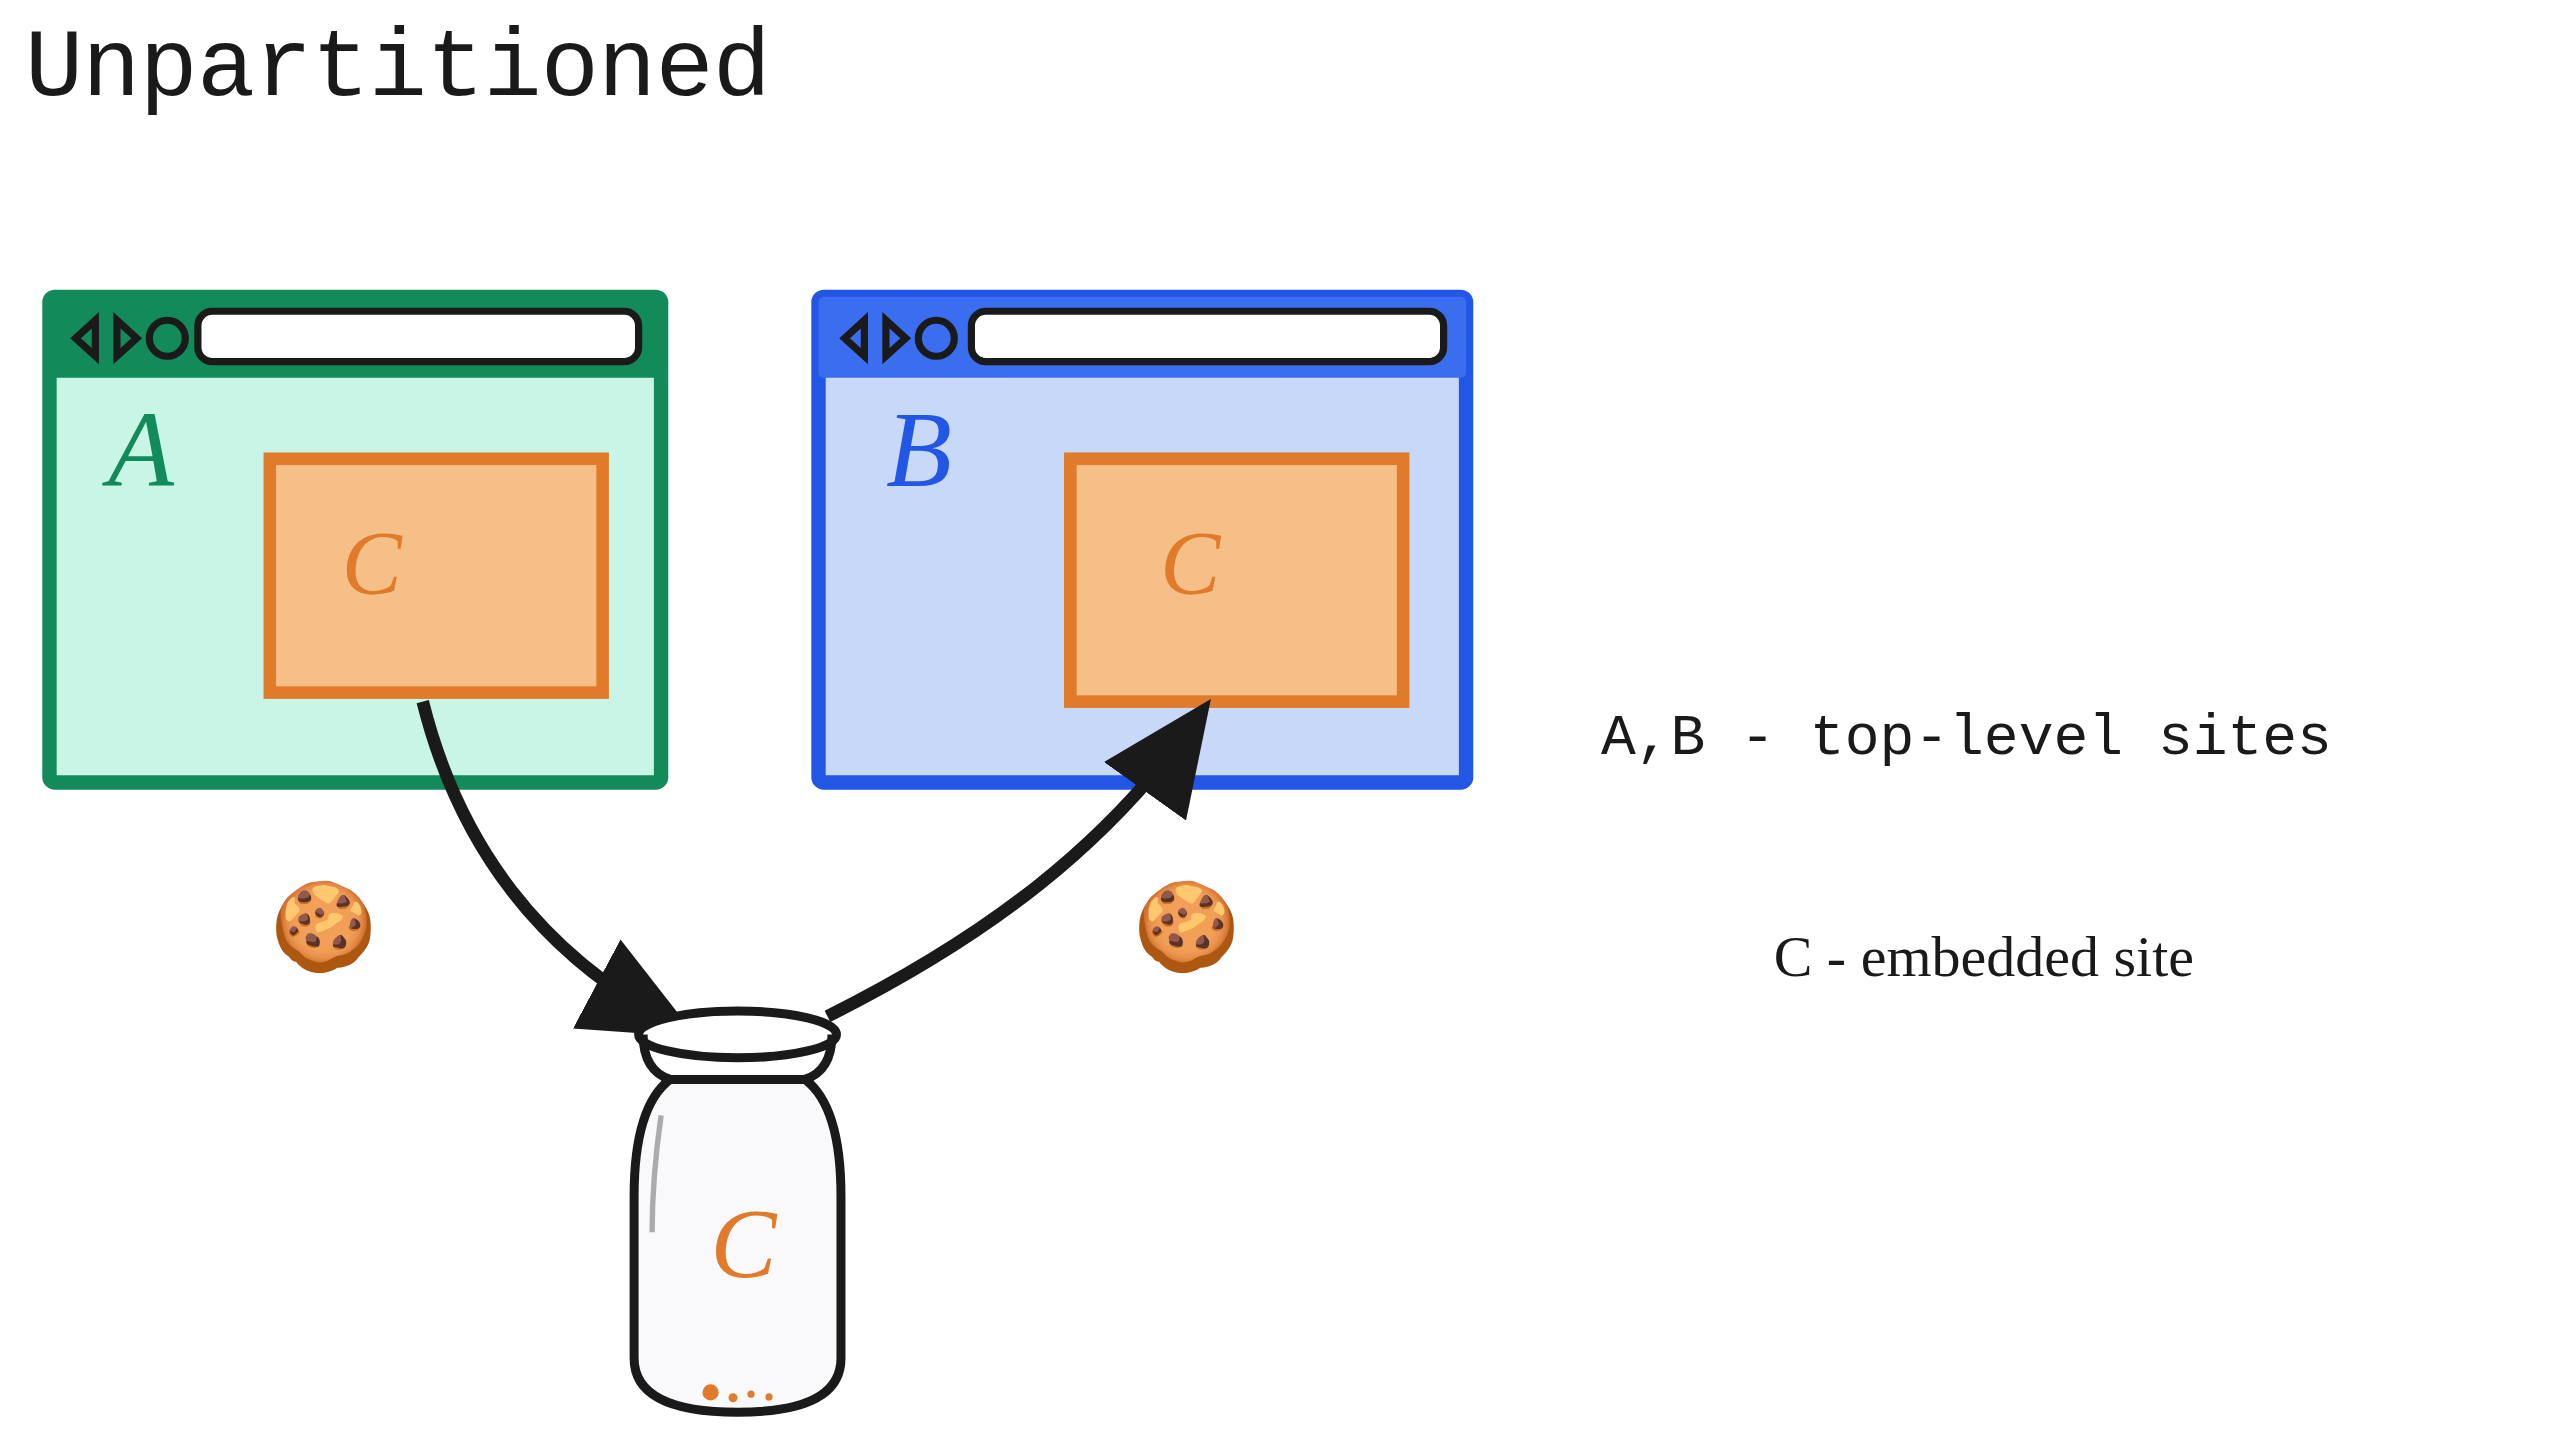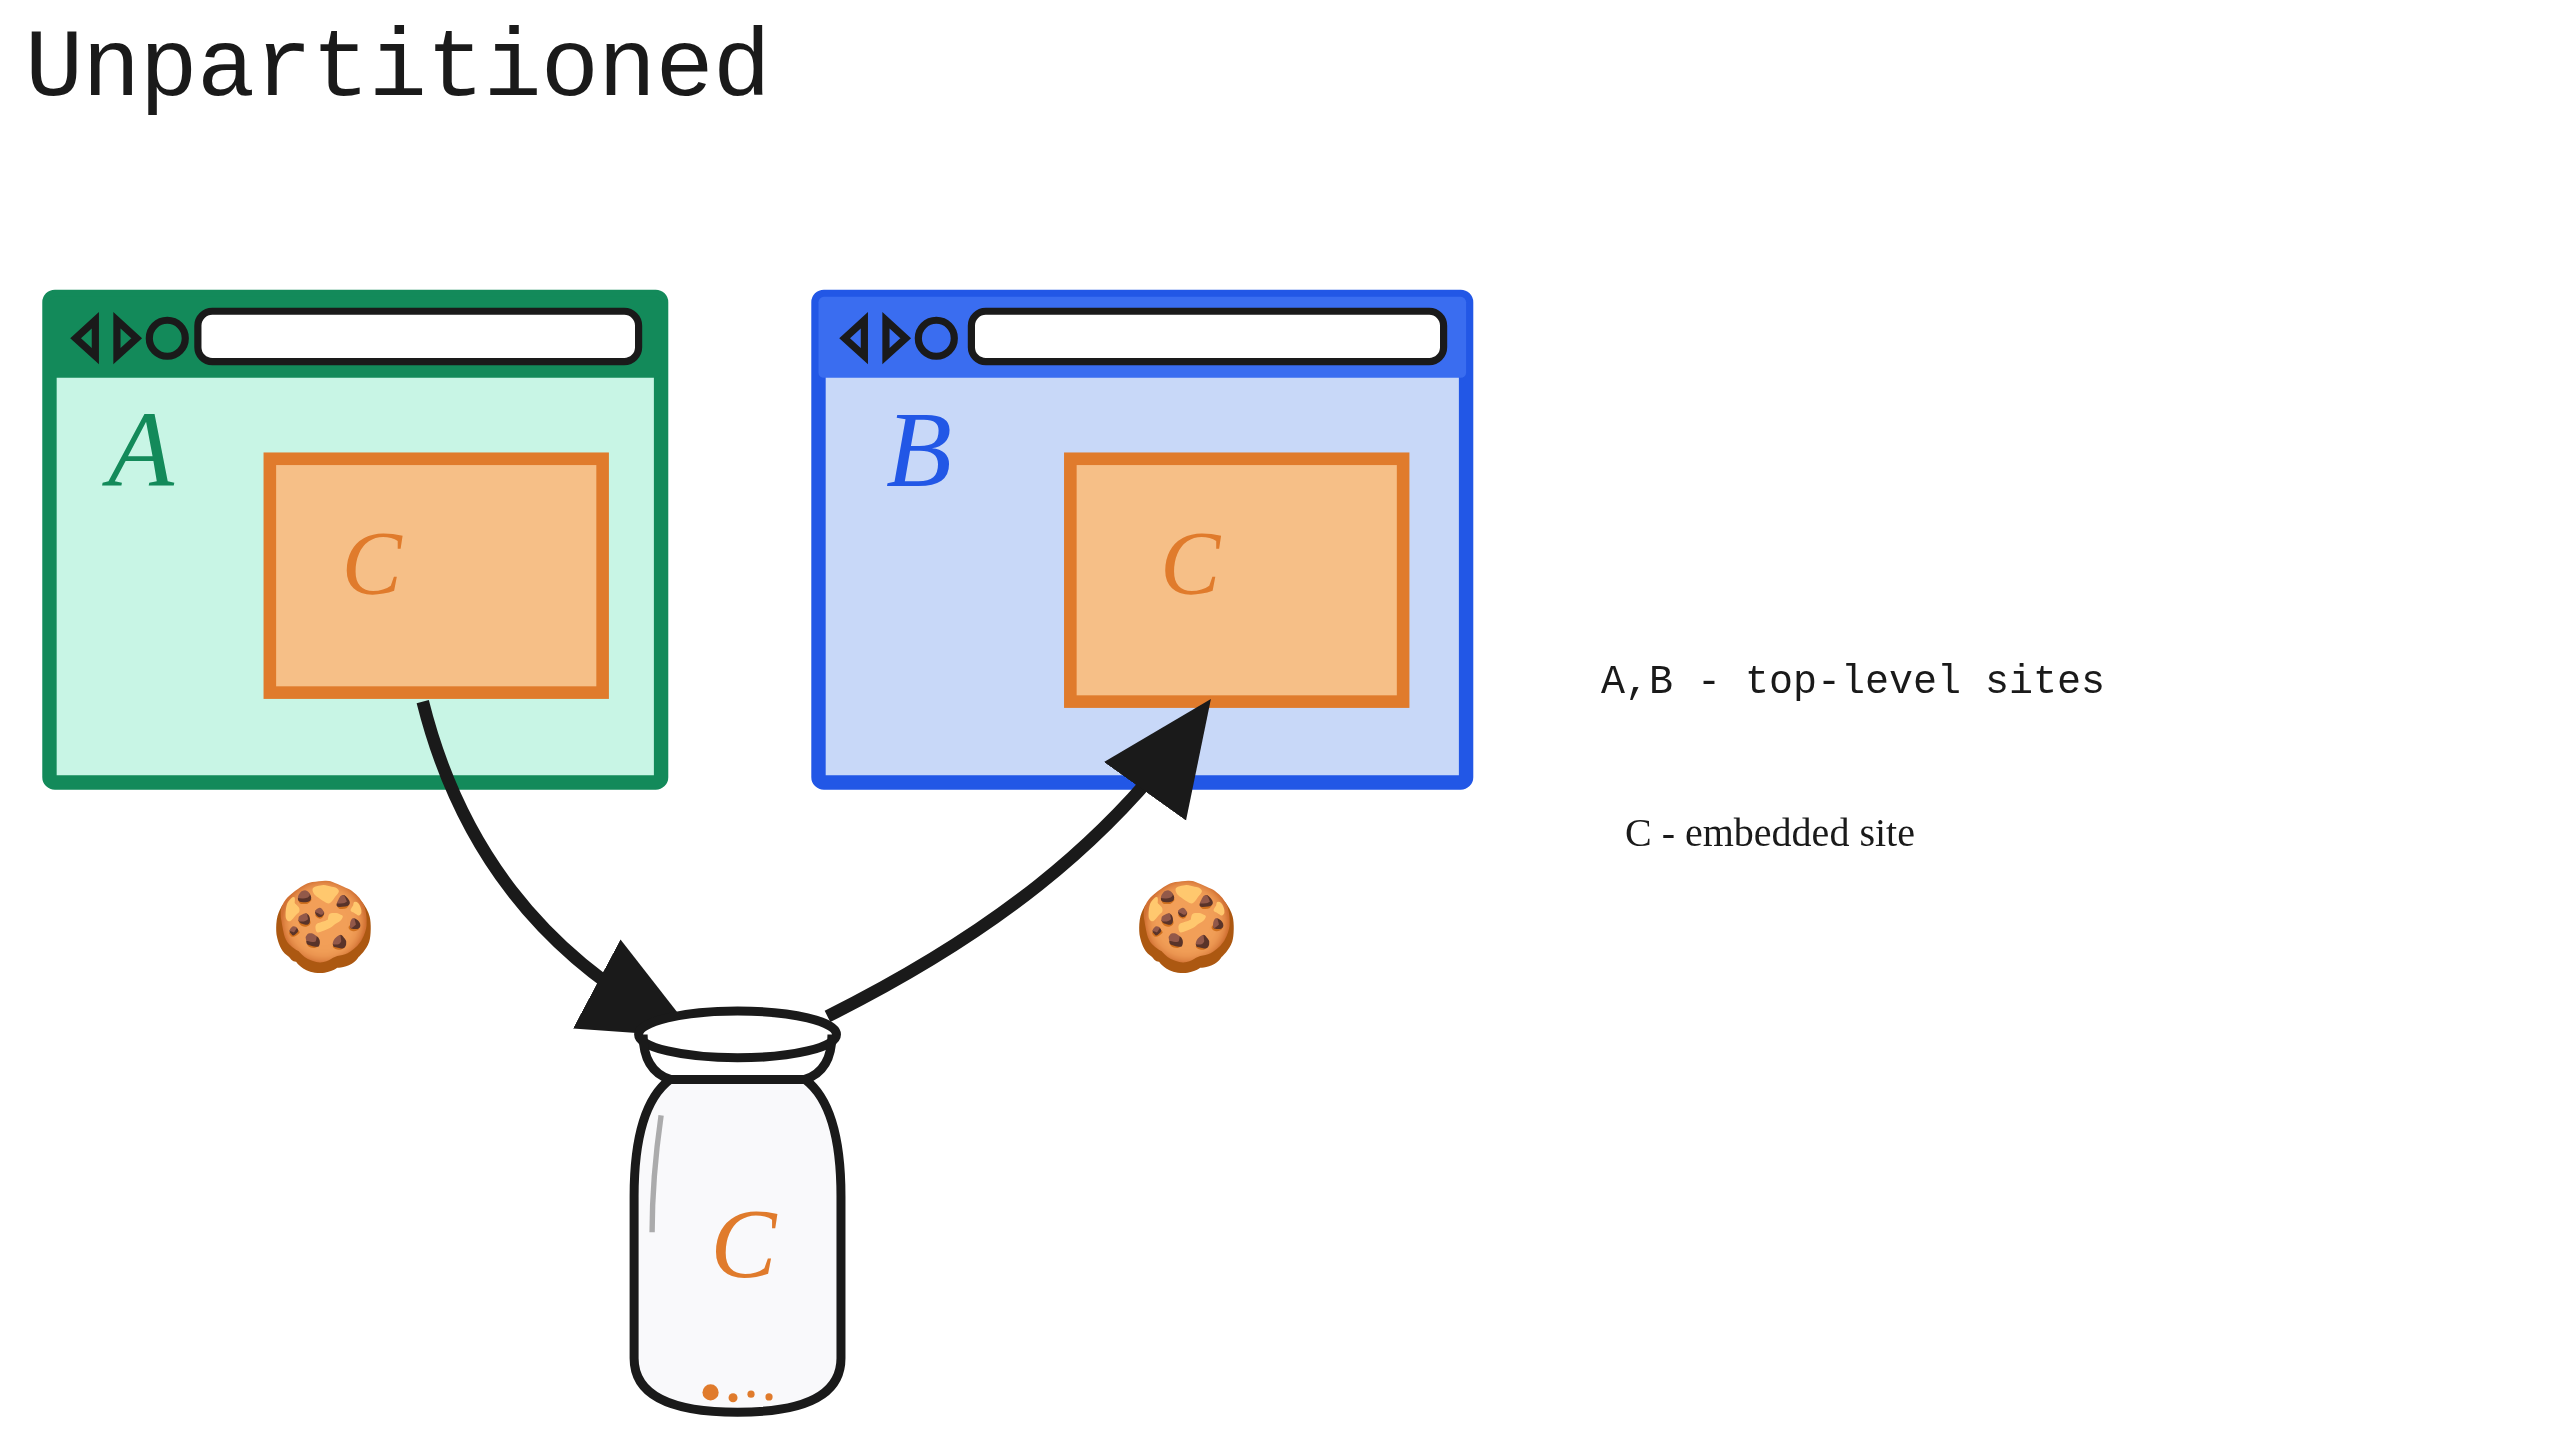--- a/index.html
+++ b/index.html
@@ -8,34 +8,35 @@
     width: 2576px;
     height: 1450px;
     background: #ffffff;
     font-family: "Courier New", ui-monospace, SFMono-Regular, Menlo, Consolas, monospace;
     color: #1a1a1a;
   }
   .stage {
     position: relative;
     width: 2572px;
     height: 1450px;
+    text-align: center;
   }
   .title {
     position: absolute;
     left: 25px;
     top: 14.4px;
     font-size: 97px;
     font-weight: 400;
     letter-spacing: -0.9px;
   }
   .legend {
     position: absolute;
     left: 1601px;
     top: 558px;
-    font-size: 40px;
+    font-size: 58px;
     line-height: 1.25;
     white-space: pre;
   }
   .legend div { white-space: nowrap; }
   .legend .line2 { padding-left: 0.6em; font-family: Liberation Serif, serif; }
   svg.diagram {
     position: absolute;
     left: 0;
     top: 0;
     width: 2576px;

